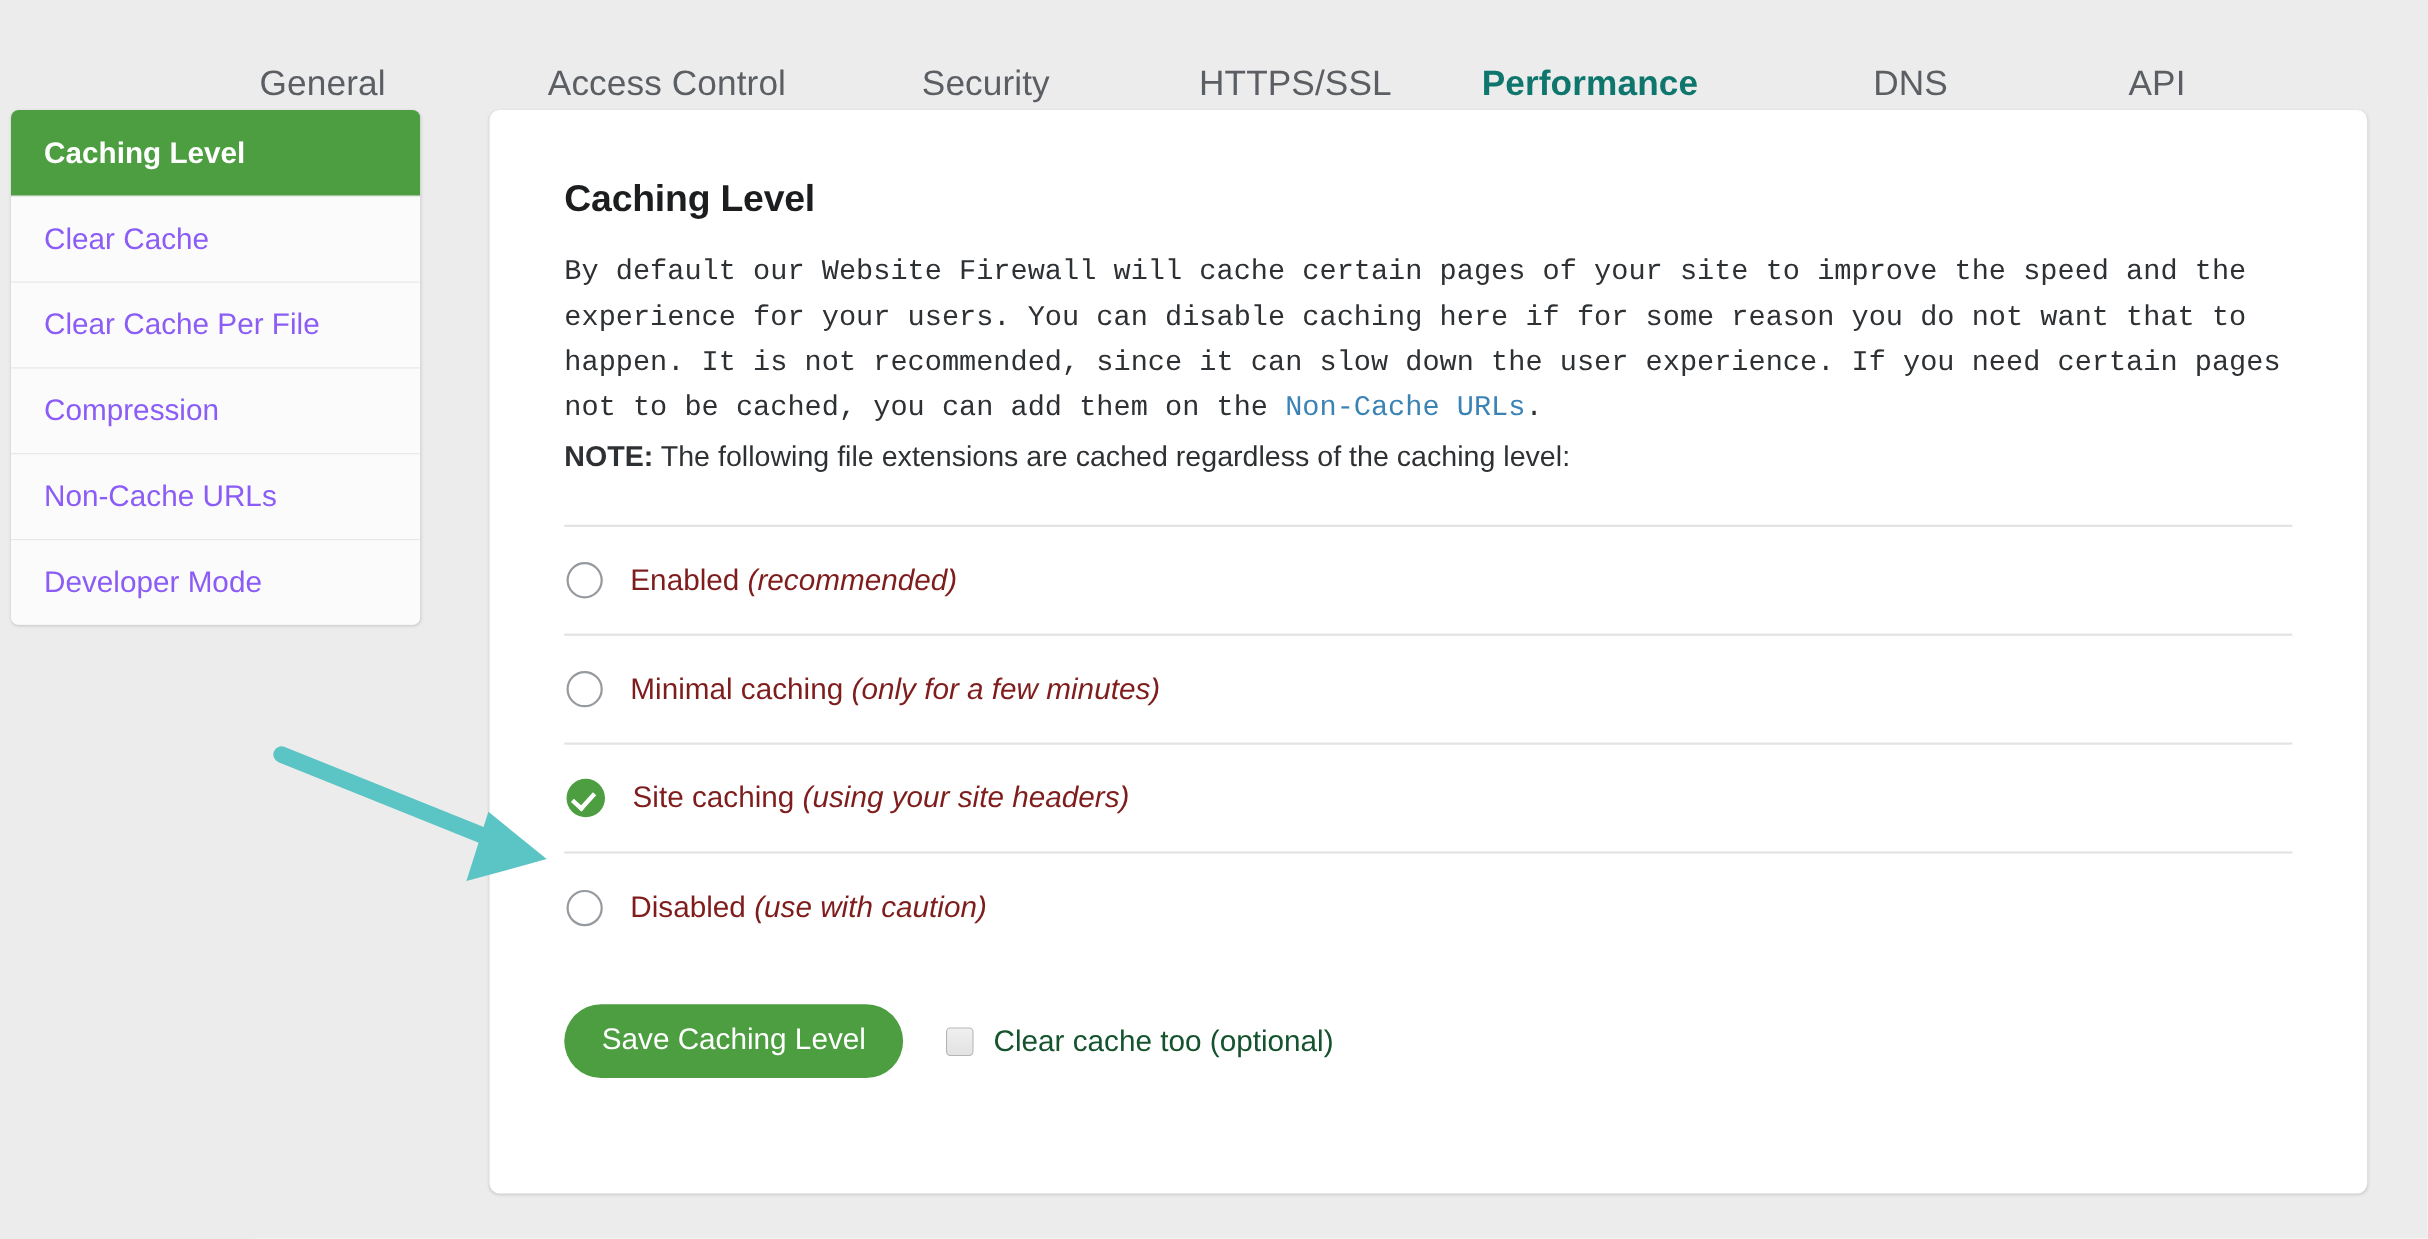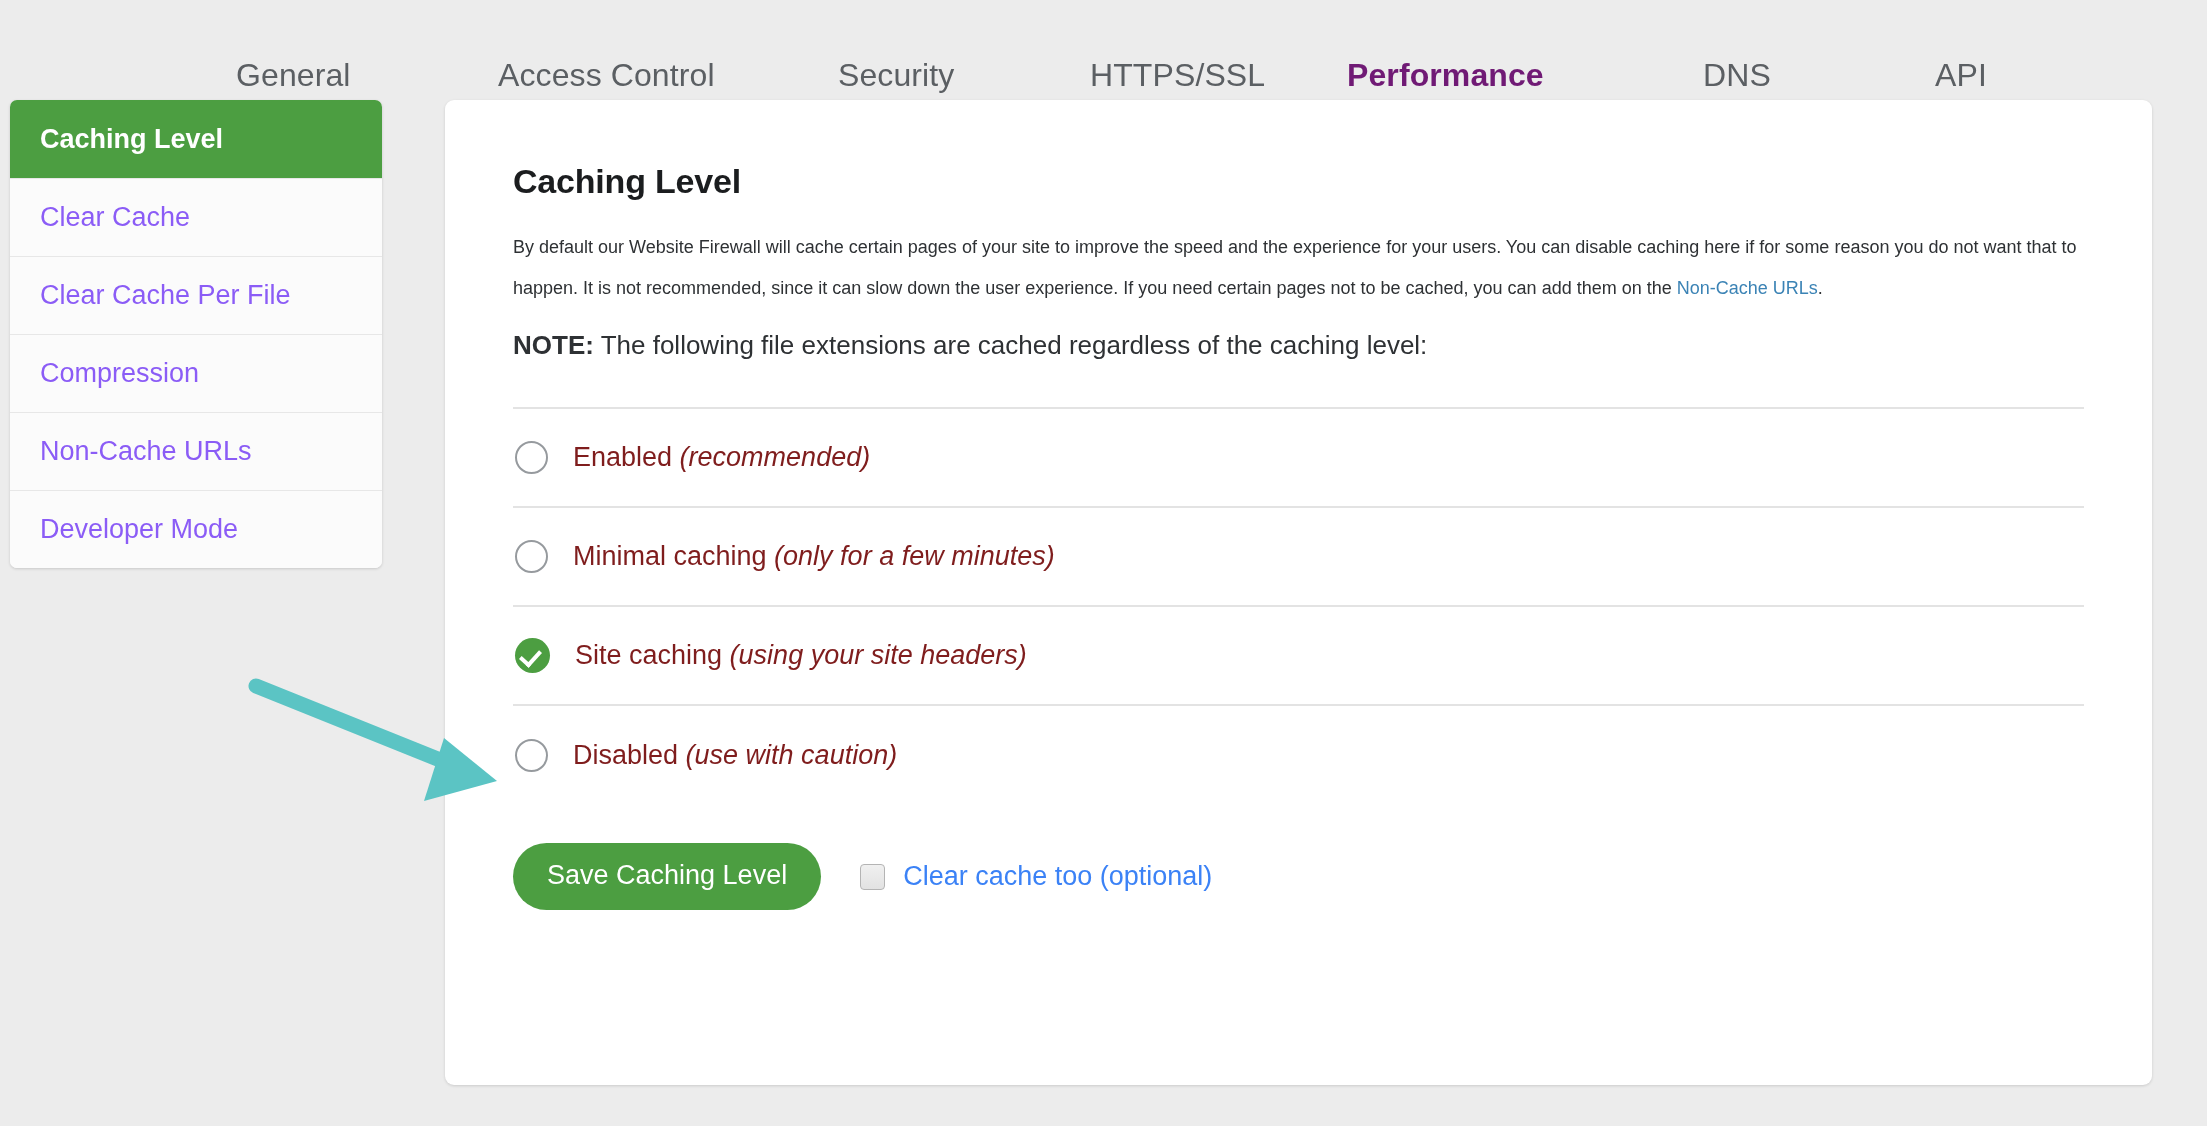--- a/index.html
+++ b/index.html
@@ -32,21 +32,21 @@
     position: absolute;
     top: 34px;
     font-size: 32px;
     color: #5b5f63;
     white-space: nowrap;
     letter-spacing: 0.1px;
     cursor: pointer;
     margin-top: 23px;
   }
   .tab.active {
-    color: #701a75;
+    color: #0f766e;
     font-weight: bold;
   }
 
   
   .sidebar {
     position: absolute;
     left: 10px;
     top: 100px;
     width: 372px;
     background: #fbfbfb;
@@ -91,25 +91,26 @@
 
   h1.page-title {
     font-size: 34px;
     font-weight: bold;
     color: #1b1d1f;
     margin-bottom: 26px;
     letter-spacing: -0.2px;
   }
 
   p.intro {
-    font-size: 18px;
+    font-size: 26px;
     line-height: 41px;
     color: #2e3134;
     max-width: 1610px;
-    margin-bottom: 16px;
+    margin-bottom: 4px;
+    font-family: Liberation Mono, monospace;
   }
   .note-block {
     font-size: 26px;
     line-height: 41px;
     color: #2e3134;
   }
   .note-block b { font-weight: bold; }
 
   a.link {
     color: #3b83b5;
@@ -195,21 +196,21 @@
     width: 25px;
     height: 26px;
     border: 1px solid #b4b4b4;
     border-radius: 4px;
     background: linear-gradient(#f0f0f0, #e2e2e2);
     flex: 0 0 auto;
   }
   .checkbox-label {
     margin-left: 18px;
     font-size: 27px;
-    color: #3b82f6;
+    color: #14532d;
     white-space: nowrap;
   }
 
   
   .arrow-layer {
     position: absolute;
     left: 0; top: 0;
     width: 2207px;
     height: 1126px;
     pointer-events: none;

